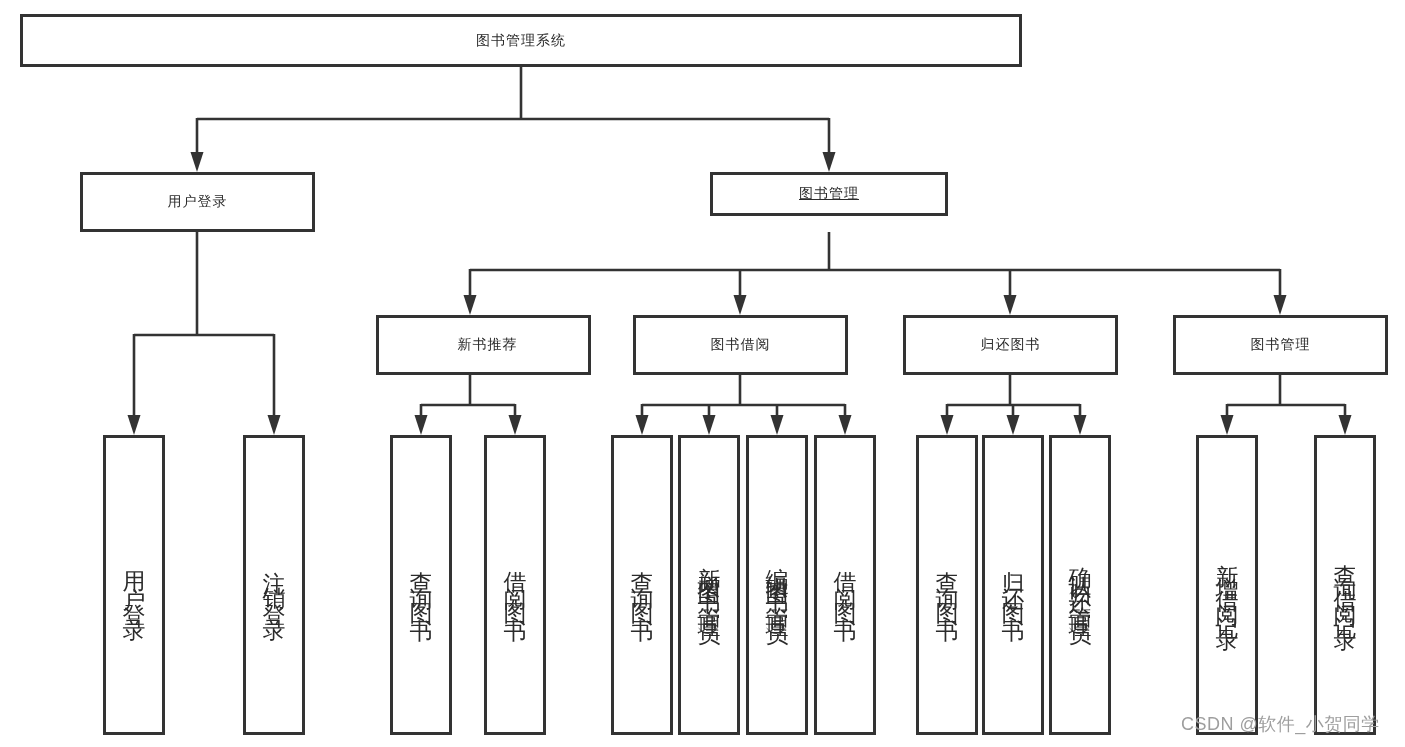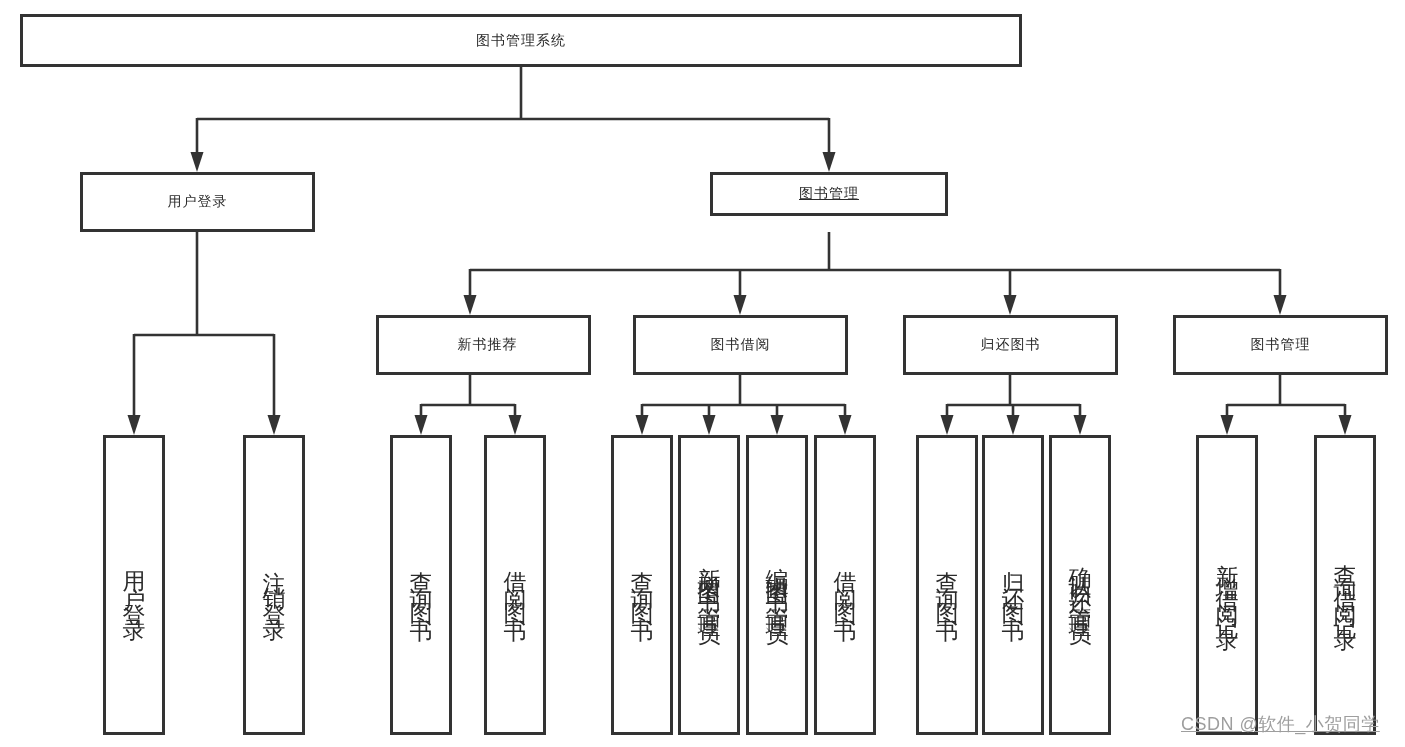--- a/index.html
+++ b/index.html
@@ -72,21 +72,20 @@
   .c-arrow{fill:var(--line);stroke:none;}
 
   .watermark{
     position:absolute;
     left:1181px;top:712px;
     font-size:18px;
     color:var(--watermark);
     letter-spacing:0.5px;
     z-index:5;
     white-space:nowrap;
-    text-decoration:underline;
   }
 </style>
 </head>
 <body>
 
 <div class="canvas">
 
   <svg class="connectors" width="1405" height="747" viewBox="0 0 1405 747">
 
     <path class="c-line" d="M521 67 L521 119"></path>

